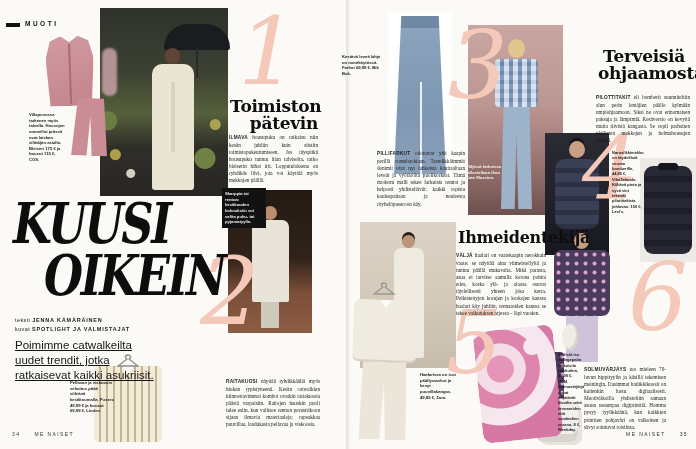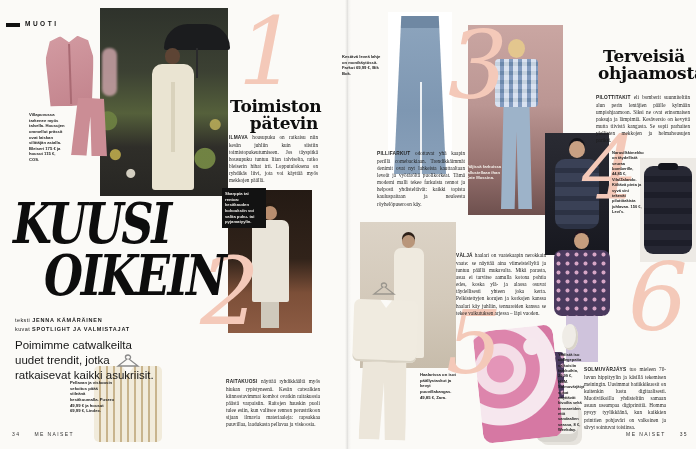--- a/index.html
+++ b/index.html
@@ -125,21 +125,21 @@
   .muoti-bar{left:6px;top:23px;width:14px;height:4px;background:#111;}
   .muoti-label{left:25px;top:20px;font-size:6.5px;font-weight:bold;letter-spacing:2.5px;color:#111;}
 
   .title{font-family:"DejaVu Serif","Liberation Serif",serif;font-style:italic;font-weight:bold;
     font-size:56px;letter-spacing:-3px;color:#0d0d0d;line-height:.9;transform:scaleX(.8);transform-origin:left top;}
   .title-1{left:13px;top:198px;}
   .title-2{left:44px;top:250px;}
 
   .byline{left:15px;top:316px;font-size:5.5px;letter-spacing:.4px;color:#222;line-height:1.7;}
   .byline b{letter-spacing:.8px;}
-  .intro{left:15px;top:338px;width:142px;font-size:11.5px;line-height:1.32;color:#161616;}
+  .intro{left:15px;top:338px;width:142px;font-size:11.5px;line-height:1.32;color:#161616;text-decoration:underline;}
 
   .sec-heading{font-family:"DejaVu Serif","Liberation Serif",serif;font-weight:bold;color:#0e0e0e;
     text-align:center;line-height:1.02;letter-spacing:-.3px;}
   .sec-body{font-family:"Liberation Serif",serif;font-size:5.2px;line-height:1.38;color:#1d1d1d;text-align:justify;}
   .sec-body b{font-family:"Liberation Sans",sans-serif;font-size:4.8px;letter-spacing:.2px;}
 
   .h1{left:230px;top:98px;width:88px;font-size:17px;text-align:right;}
   .b1{left:229px;top:134px;width:89px;}
   .h2{left:236px;top:342px;width:88px;font-size:17px;}
   .b2{left:226px;top:378px;width:94px;}
@@ -258,20 +258,21 @@
   <div class="txt sec-heading h1">Toimiston pätevin</div>
   <div class="txt sec-body b1"><b>ILMAVA</b> <span>housupuku on ratkaisu niin kesän juhliin kuin siistiin toimistopukeutumiseen. Jos täyspitkä housupuku tuntuu liian talviselta, ratko bleiserin hihat irti. Lopputuloksena on ryhdikäs liivi, jota voi käyttää myös mekkojen päällä.</span></div>
 
   <div class="txt sec-body b2"><b>RAITAKUOSI</b> <span>näyttää ryhdikkäältä myös hiukan rypistyneenä. Kesän catwalkien kiinnostavimmat kombot ovatkin raitakuosia päästä varpaisiin. Raitojen hauskin puoli tulee esiin, kun valitsee rennon perustrikoon sijaan ilmavia materiaaleja: rapsakkaa puuvillaa, laadukasta pellavaa ja viskoosia.</span></div>
 
   <div class="txt sec-body b3"><b>PILLIFARKUT</b> <span>odottavat yhä kaapin perillä comebackiaan. Trendikkäimmät denimit ovat nyt lahkeista kauttaaltaan leveät ja vyötäröltä puolikorkeat. Tämä moderni malli tekee farkuista rennot ja helposti yhdisteltävät: kaikki topista kauluspaitaan ja neuleesta röyhelöpuseroon käy.</span></div>
 
   <div class="txt sec-heading h4">Terveisiä ohjaamosta</div>
   <div class="txt sec-body b4"><b>PILOTTITAKIT</b> <span>eli bomberit suunniteltiin alun perin lentäjien päälle kylmään umpiohjaamoon. Siksi ne ovat erinomaisen paksuja ja lämpimiä. Kesäversio on kevyttä mutta tiivistä kangasta. Se sopii parhaiten ylellisten mekkojen ja helmahousujen pariksi.</span></div>
 
+  <div class="txt sec-heading h5">Ihmeidentekijä</div>
   <div class="txt sec-body b5"><b>VÄLJÄ</b> <span>haalari on vaatekaapin nerokkain vaate: se näyttää aina viimeistellyltä ja tuntuu päällä mukavalta. Mikä parasta, asua ei tarvitse aamulla kotona pohtia edes, koska ylä- ja alaosa osuvat täydellisesti yhteen joka kerta. Pelkistettyjen korujen ja korkojen kanssa haalari käy juhliin, tennareiden kanssa se tekee vaikutuksen arjessa – läpi vuoden.</span></div>
 
   <div class="txt sec-body b6"><b>SOLMUVÄRJÄYS</b> <span>tuo mieleen 70-luvun hippityylin ja käsillä tekemisen meiningin. Uusimmat batiikkikuosit on kuitenkin luotu digitaalisesti. Muotiviikoilla yhdisteltiin samaan asuun useampaa digiprinttiä. Homma pysyy tyylikkäänä, kun kaikkien printtien pohjaväri on valkoinen ja sävyt sointuvat toisiinsa.</span></div>
 
   <div class="txt caption cap-pink-suit">Villapuvussa tarkenee myös talvella. Housujen ommellut prässit ovat laiskan silittäjän asialla. Bleiseri 175 € ja housut 115 €, COS.</div>
   <div class="txt caption cap-trench">Skarppia tai rentoa: kesäkauden kokouksiin voi valita puku- tai pyjamatyylin.</div>
   <div class="txt caption cap-pajama">Pellavan ja viskoosin sekoitus pitää viileänä kesäkuumalla. Pusero 49,99 € ja housut 69,99 €, Lindex.</div>
   <div class="txt caption cap-jeans">Kestävä leveä lahje on monikäytössä. Farkut 69,99 €, Bik Bok.</div>
   <div class="txt caption cap-blonde">Väljissä farkuissa tallustellaan ihan Kate Mossina.</div>
   <div class="txt caption cap-bomber">Narusilkkimekko on täydellistä seuraa bomberille, 44,85 €, Vila/Zalando. Kiiltävä pinta ja syvä sini tekevät pilottitakista juhlavan. 150 €, Levi's.</div>

